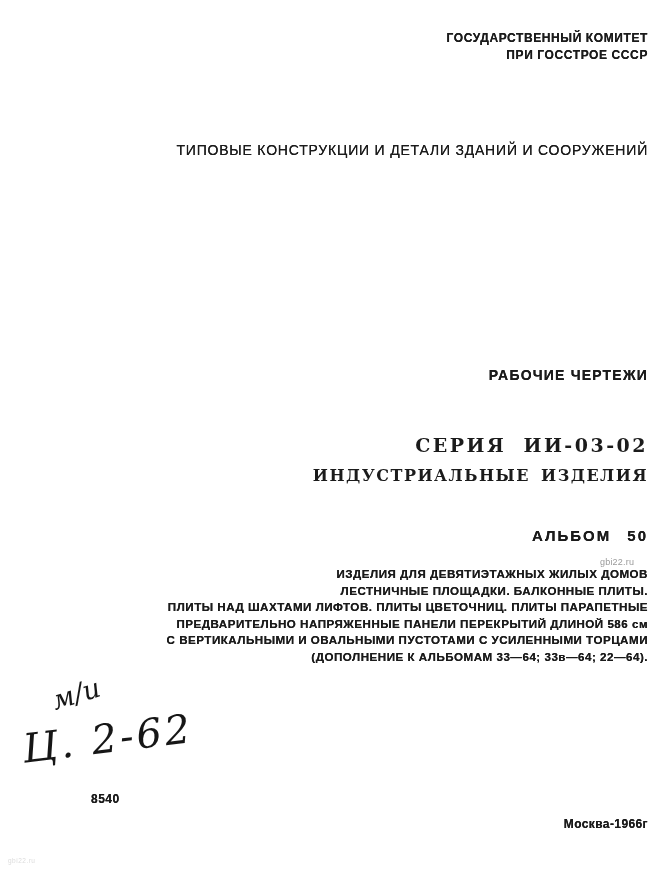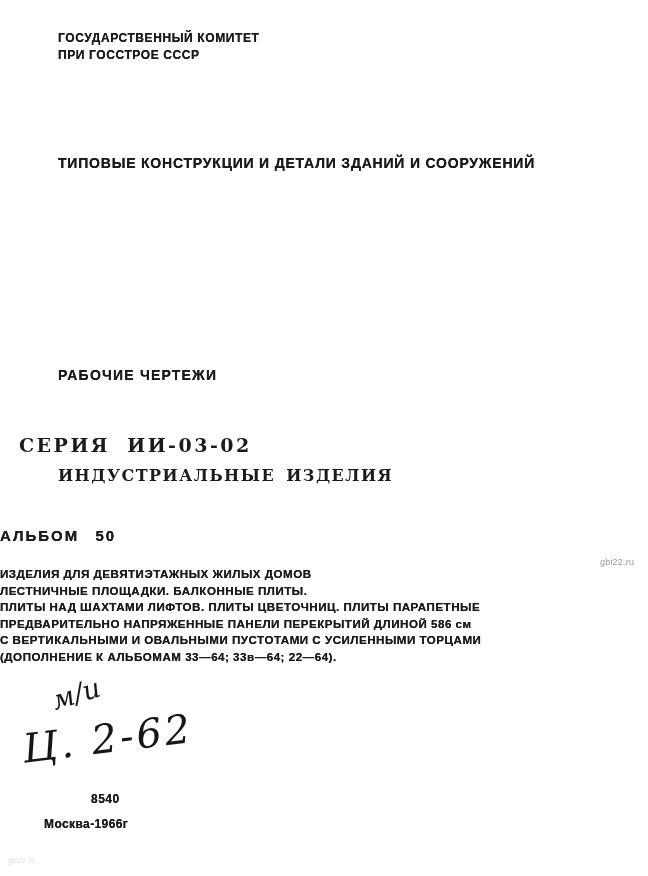--- a/index.html
+++ b/index.html
@@ -13,40 +13,40 @@
     height: 876px;
     background: #ffffff;
     overflow: hidden;
     font-family: "Liberation Sans", sans-serif;
     color: #1b1b1b;
   }
   .line-block {
     position: absolute;
     left: 0;
     right: 0;
-    text-align: left;
+    text-align: right;
     box-sizing: border-box;
     white-space: nowrap;
   }
   
   .shift-main { padding-left: 58px; }
   .shift-para { }
 
   .org-header {
     top: 30px;
     font-size: 12px;
     font-weight: bold;
     line-height: 17px;
     letter-spacing: 0.6px;
     text-shadow: 0 0 0.5px currentColor;
   }
   .caption {
-    top: 155px;
+    top: 142px;
     font-size: 14px;
-    font-weight: bold;
+    font-weight: normal;
     letter-spacing: 0.8px;
     text-shadow: 0 0 0.5px currentColor;
   }
   .main-title {
     top: 227px;
     font-size: 23px;
     font-weight: bold;
     line-height: 29px;
     letter-spacing: 1.5px;
     text-shadow: 0 0 0.6px currentColor;

